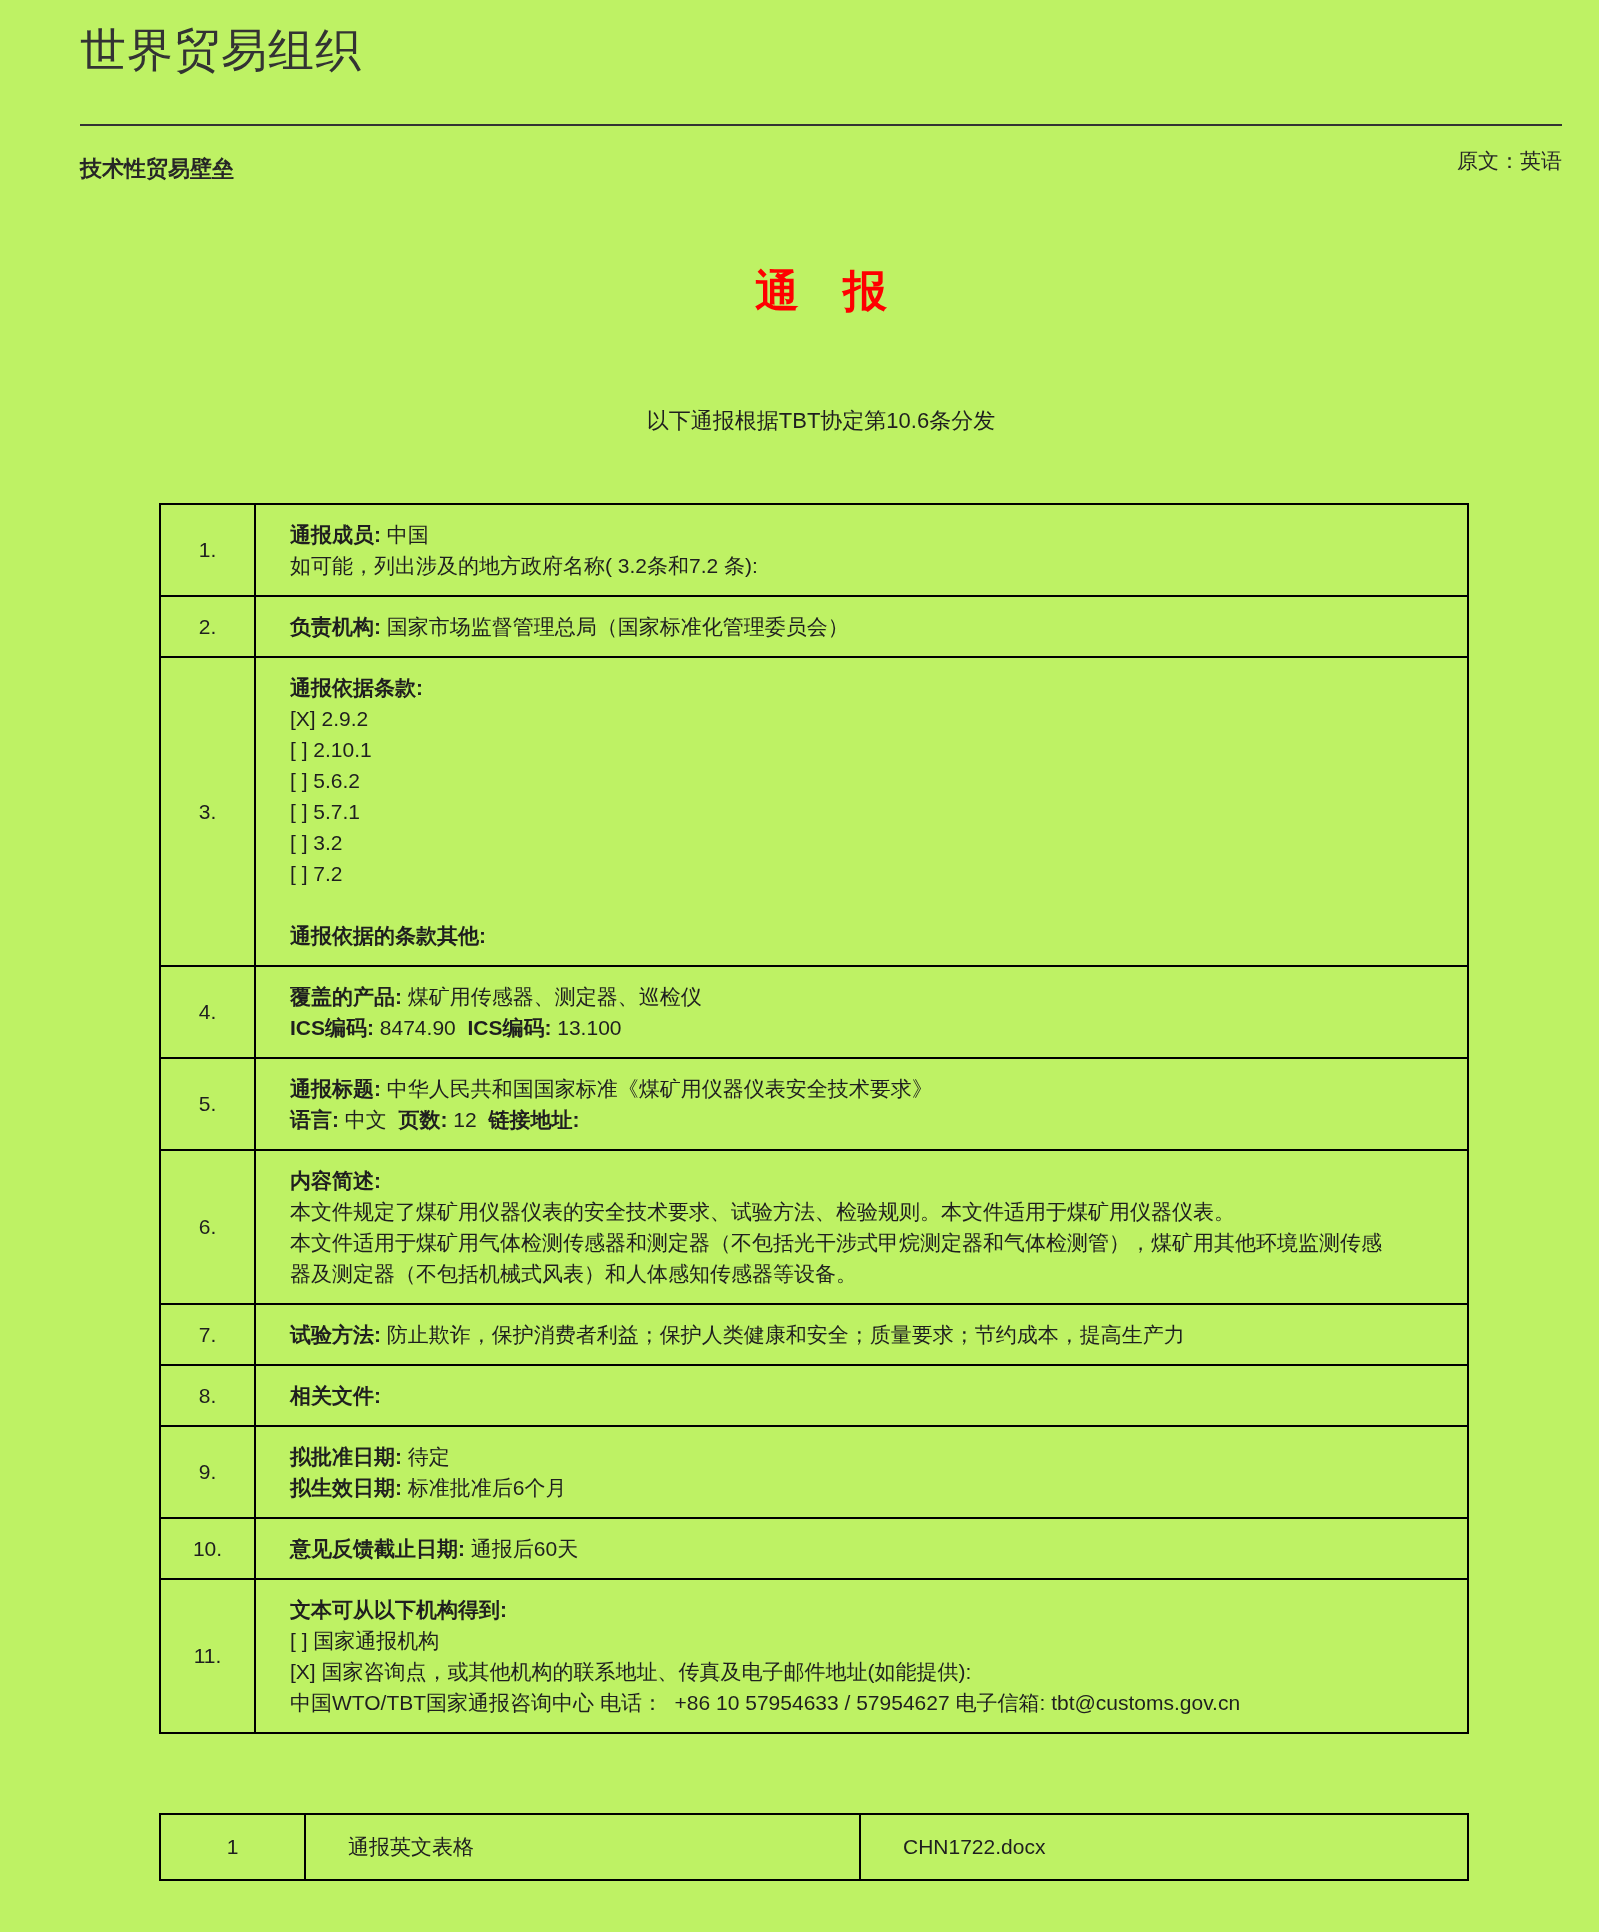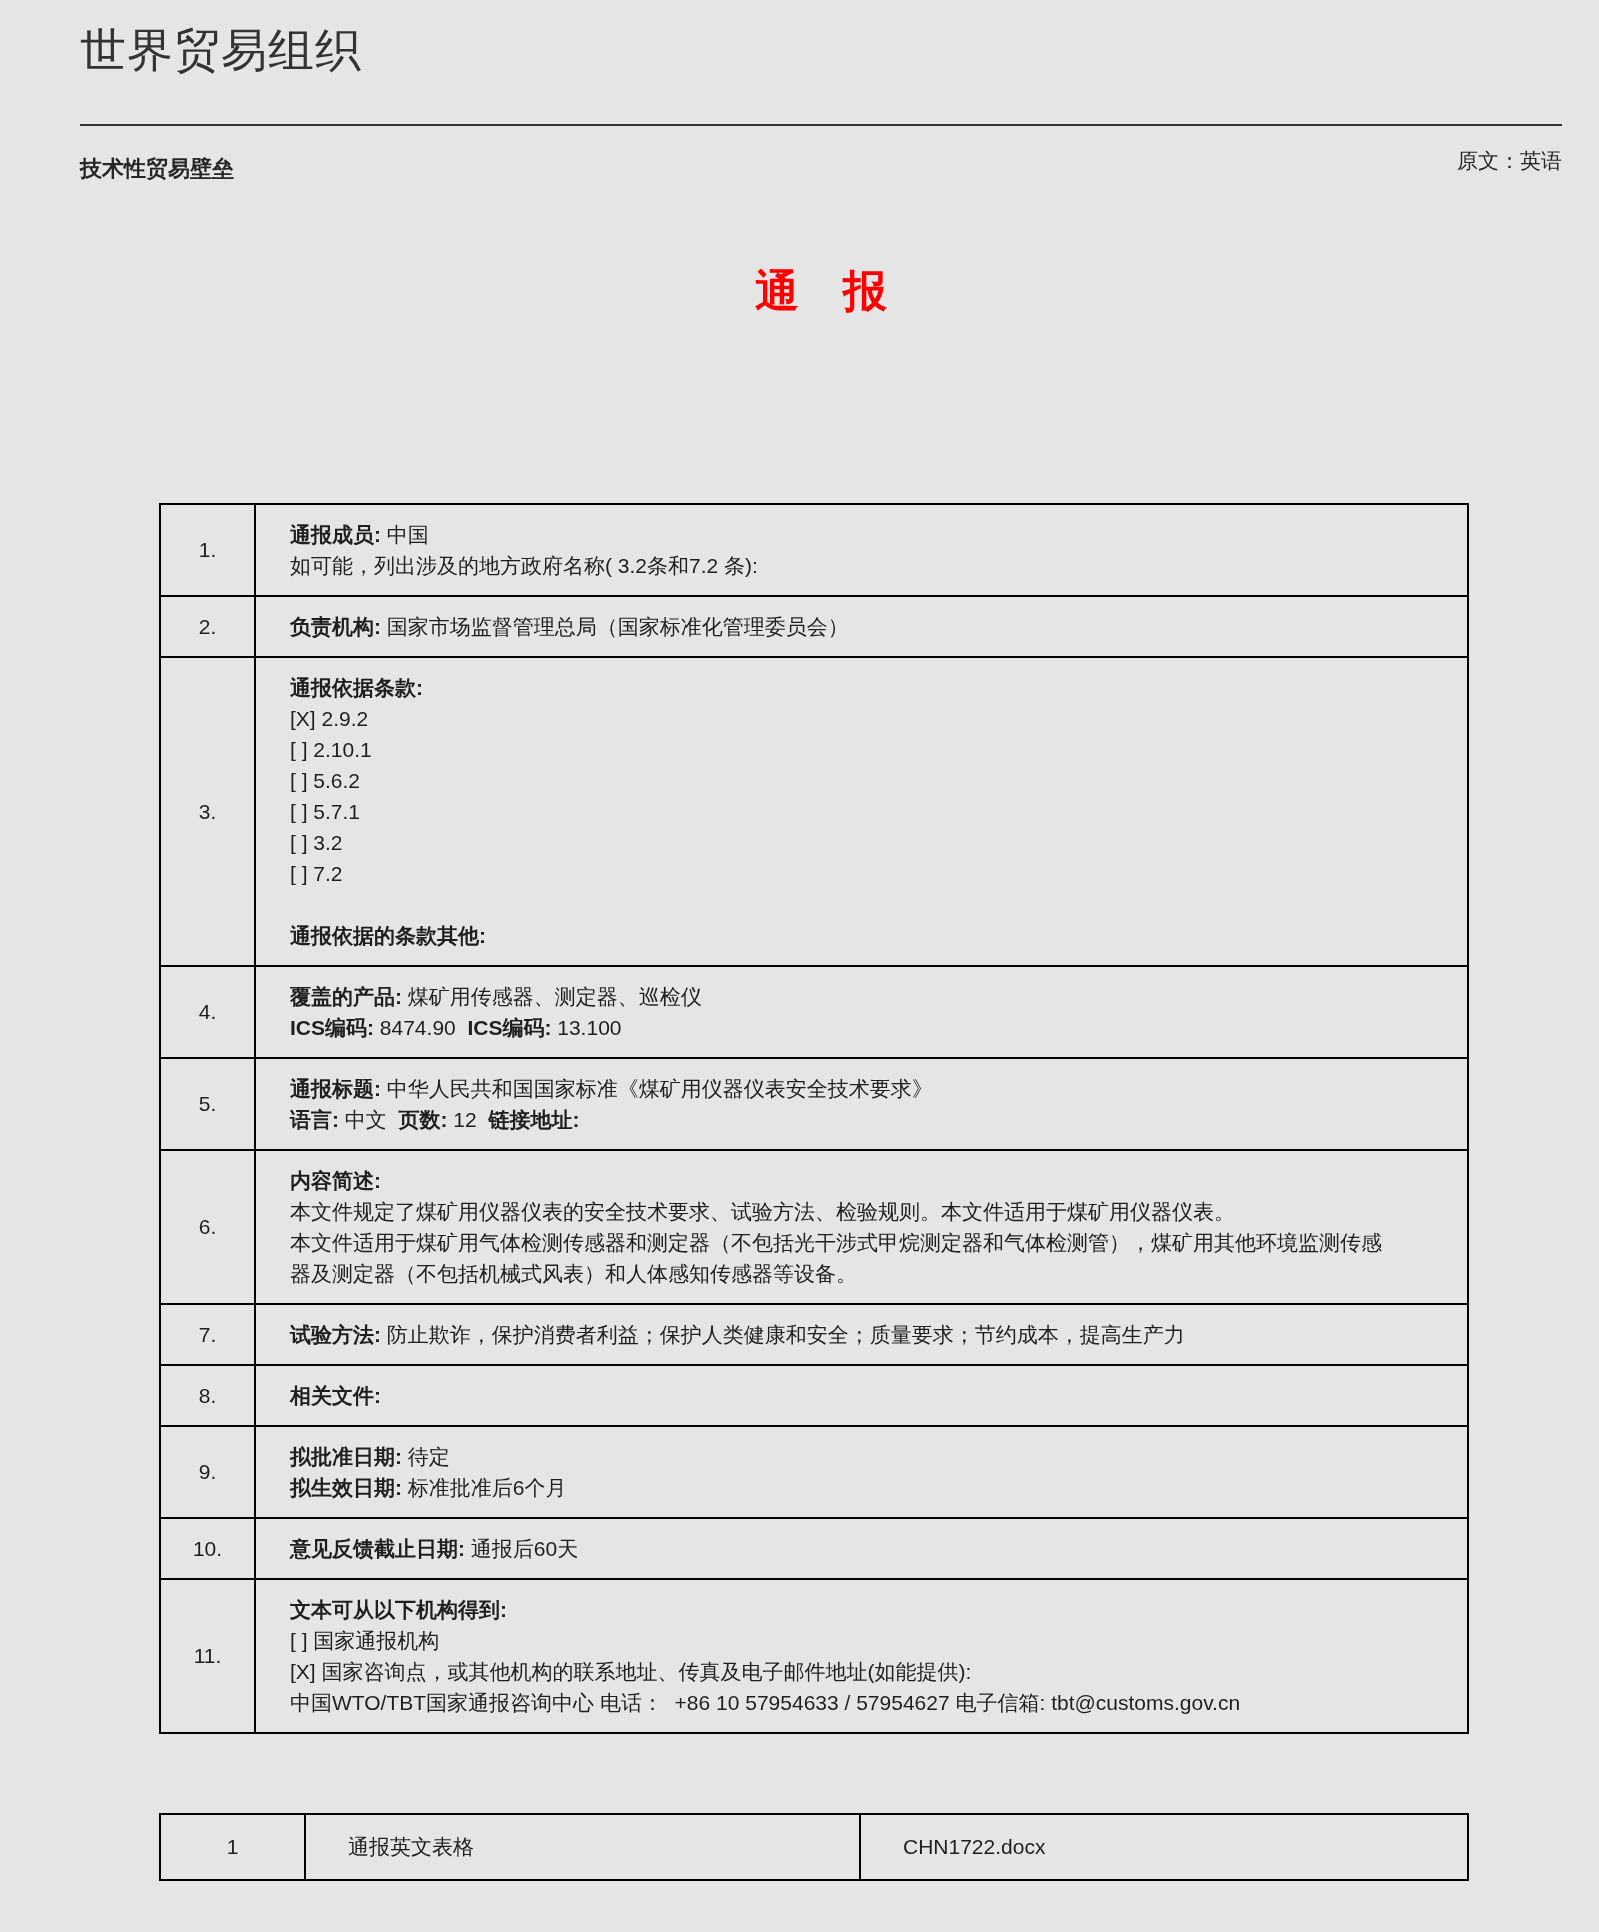--- a/index.html
+++ b/index.html
@@ -1,20 +1,20 @@
 <!DOCTYPE html>
 <html><head>
 <meta charset="utf-8">
 <style>
   html,body{margin:0;padding:0;background:#ffffff;}
   .page{
     position:relative;
     width:1599px;
     height:1932px;
-    background:#e5e5e5;
+    background:#bef264;
     font-family:"Liberation Sans","DejaVu Sans",sans-serif;
     color:#1f1f1f;
     overflow:hidden;
   }
   
   .org-name{
     position:absolute; left:80px; top:22px;
     font-size:46px; font-weight:500; color:#333333;
     letter-spacing:1px; line-height:1.25;
   }
@@ -86,20 +86,21 @@
 
   <div class="org-name">世界贸易组织</div>
 
 
   <div class="header-rule"></div>
 
   <div class="committee">技术性贸易壁垒</div>
   <div class="orig-lang">原文：英语</div>
 
   <div class="notice-title" style="color: rgb(255, 0, 0);">通　报</div>
+  <div class="distribution-note">以下通报根据TBT协定第10.6条分发</div>
 
   <table class="notif">
     <tbody>
         <tr>
           <td class="num">1.</td>
           <td class="content">
             <div class="line"><span class="lbl">通报成员:</span><span class="val"> 中国</span></div>
             <div class="line"><span class="val">如可能，列出涉及的地方政府名称( 3.2条和7.2 条):</span></div>
           </td>
         </tr>

